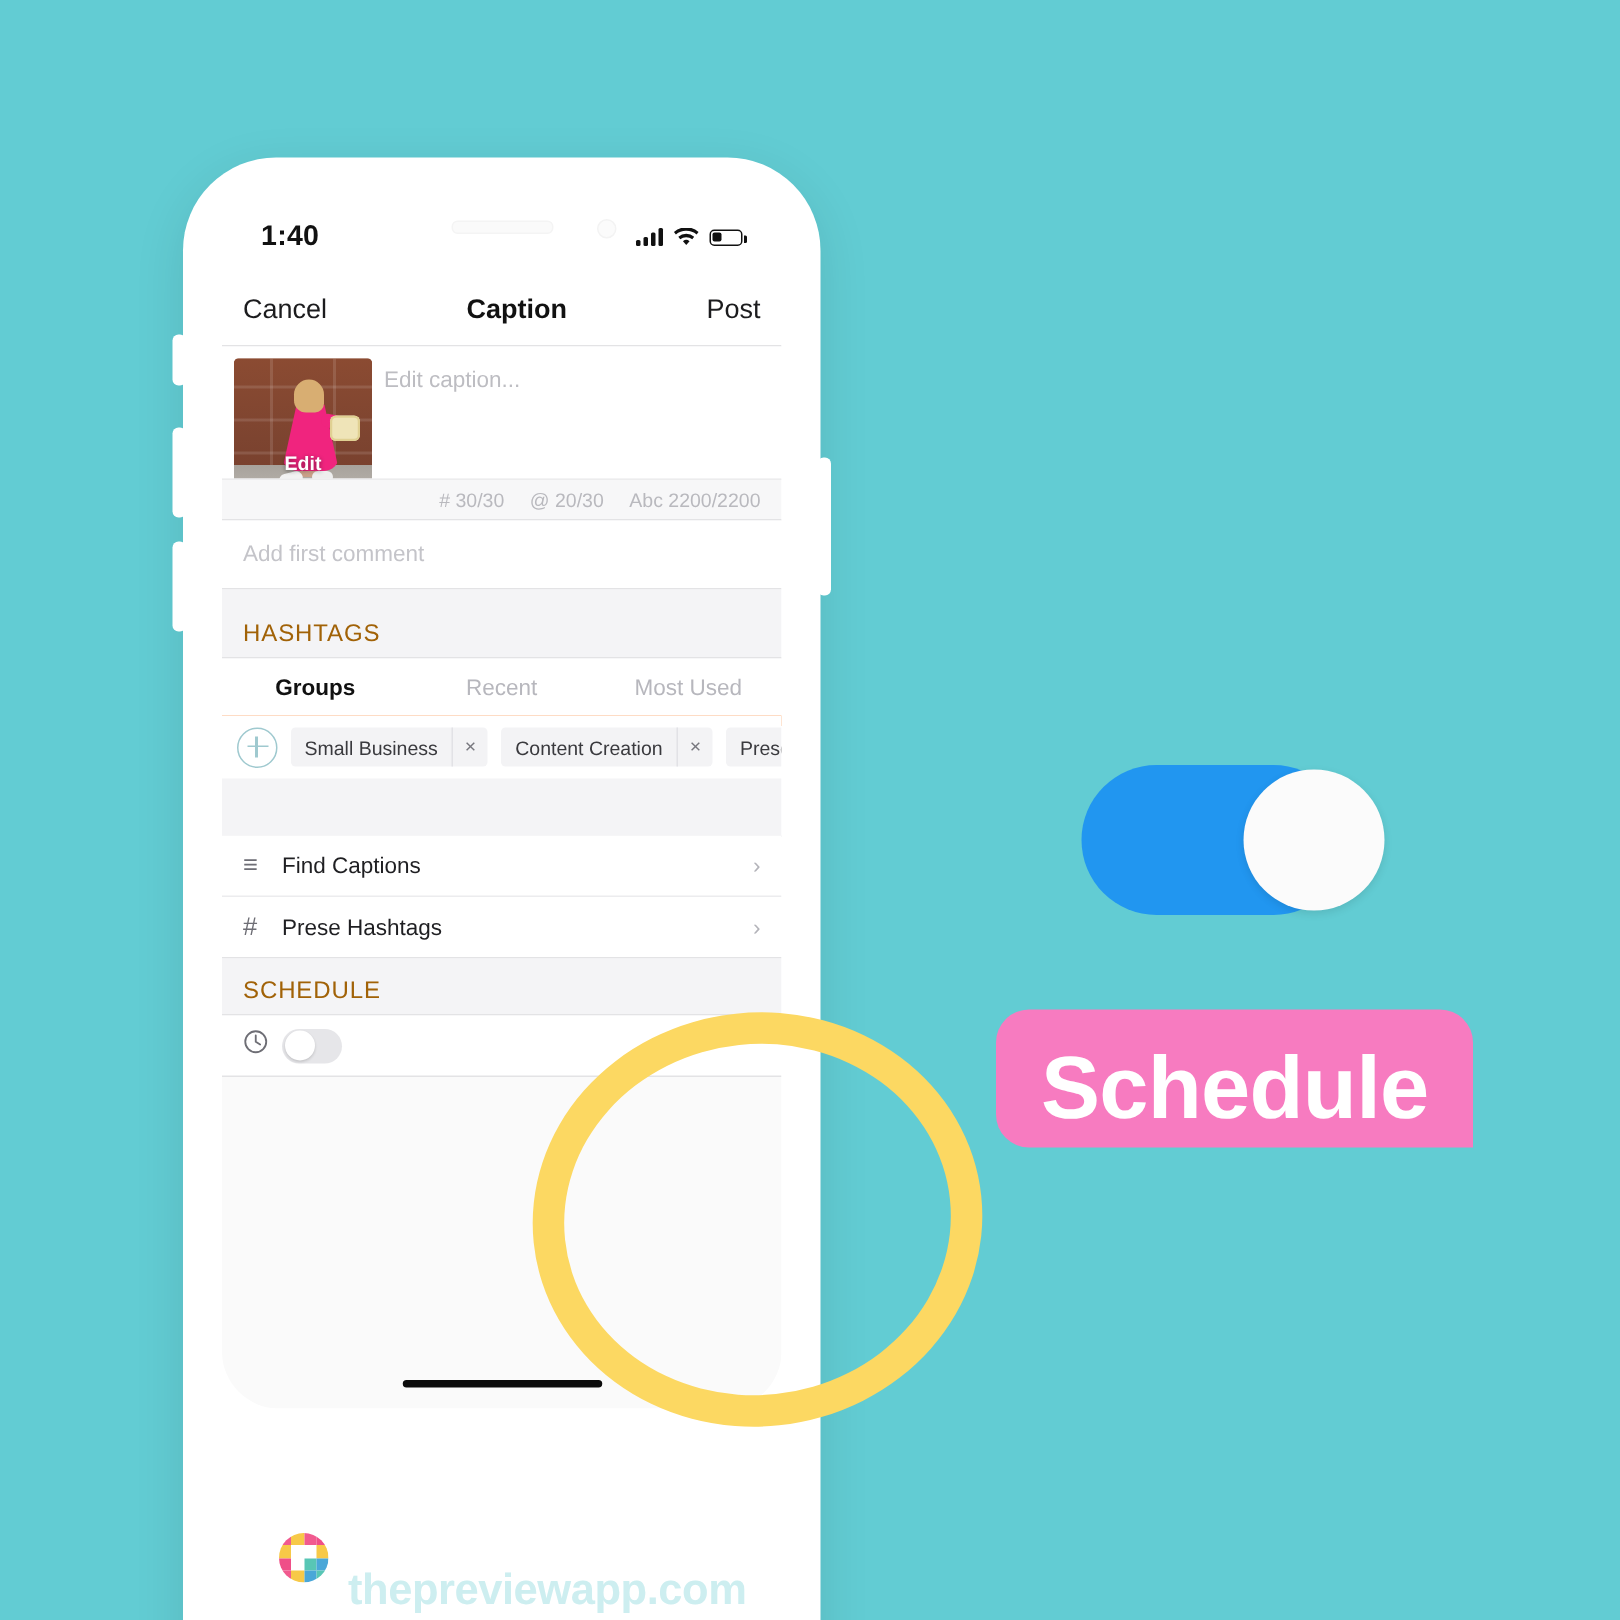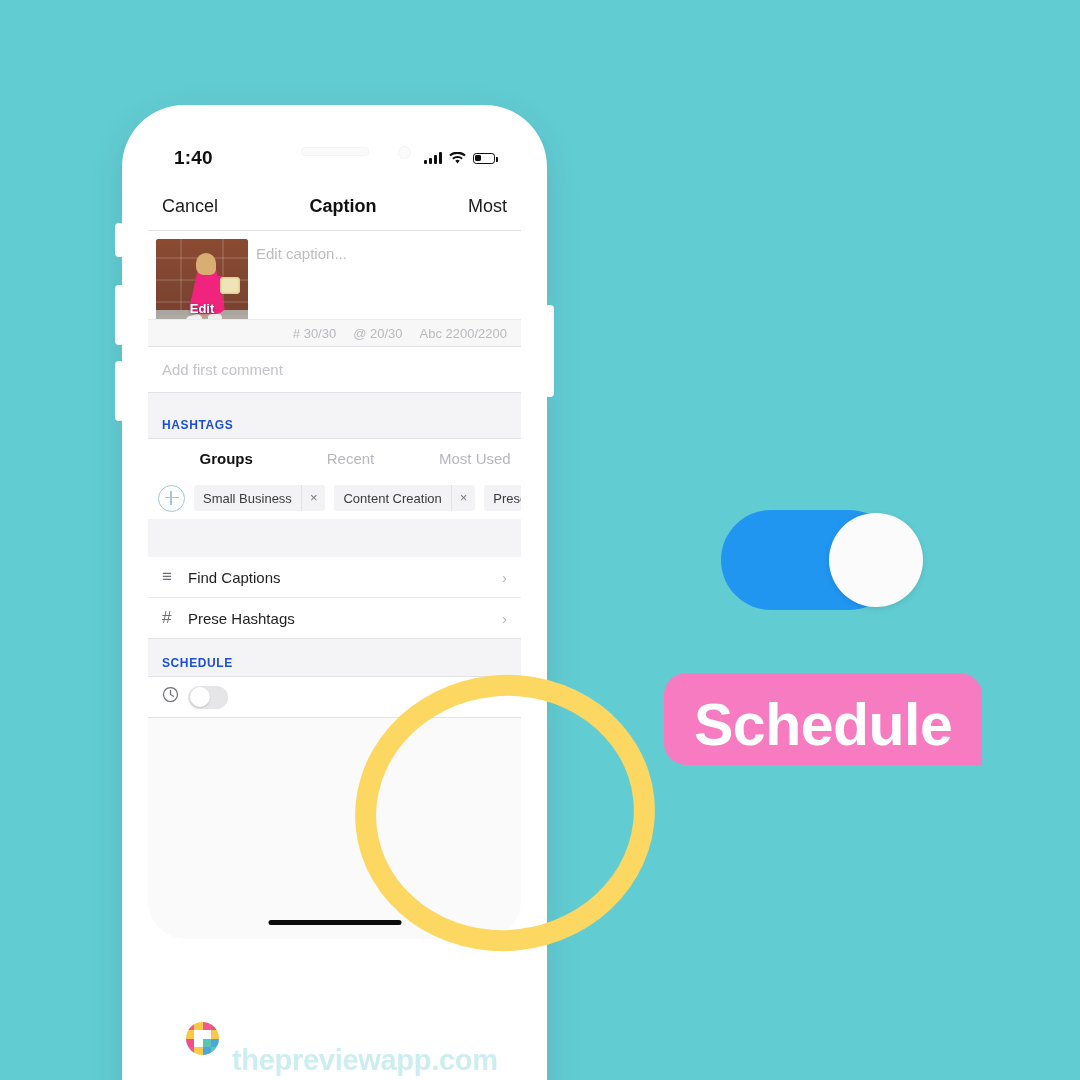--- a/index.html
+++ b/index.html
@@ -123,26 +123,26 @@
     position:absolute;left:0;top:214px;width:100%;height:46px;background:#fff;
     display:flex;align-items:center;padding-left:14px;box-sizing:border-box;
     border-bottom:1px solid #e3e3e5;
     font-size:15px;color:#c4c4c9;
   }
 
   
   .sec-head{
     background:#f4f4f6;display:flex;align-items:flex-end;
     padding:0 0 6px 14px;box-sizing:border-box;
-    font-size:12px;color:#1d4ed8;letter-spacing:.6px;font-weight:bold;
+    font-size:16px;color:#a16207;letter-spacing:.6px;
   }
   .hash-head{position:absolute;left:0;top:260px;width:100%;height:46px;border-bottom:1px solid #e3e3e5;}
 
   .tabs{
-    position:absolute;left:16px;top:306px;width:100%;height:38px;background:#fff;
+    position:absolute;left:0;top:306px;width:100%;height:38px;background:#fff;
     display:flex;align-items:center;border-bottom:7px solid #f97316;
   }
   .tab{flex:1;text-align:center;font-size:15px;color:#b7b7bd;}
   .tab.active{color:#111;font-weight:bold;}
 
   .chips{
     position:absolute;left:0;top:344px;width:100%;height:42px;background:#fff;
     display:flex;align-items:center;gap:9px;padding-left:10px;box-sizing:border-box;
     overflow:hidden;
   }
@@ -279,21 +279,21 @@
           </svg>
           <div class="batt">
               <b></b>
             </div>
         </div>
       </div>
 
       <div class="navbar">
         <div class="nav-side">Cancel</div>
         <div class="nav-title">Caption</div>
-        <div class="nav-side">Most</div>
+        <div class="nav-side">Post</div>
       </div>
 
       <div class="caption-area">
         <div class="thumb">
           <div class="wall"></div>
           <div class="mortar" style="top:18px"></div>
           <div class="mortar" style="top:40px"></div>
           <div class="mortar" style="top:62px"></div>
           <div class="mortar v" style="left:24px"></div>
           <div class="mortar v" style="left:66px"></div>

